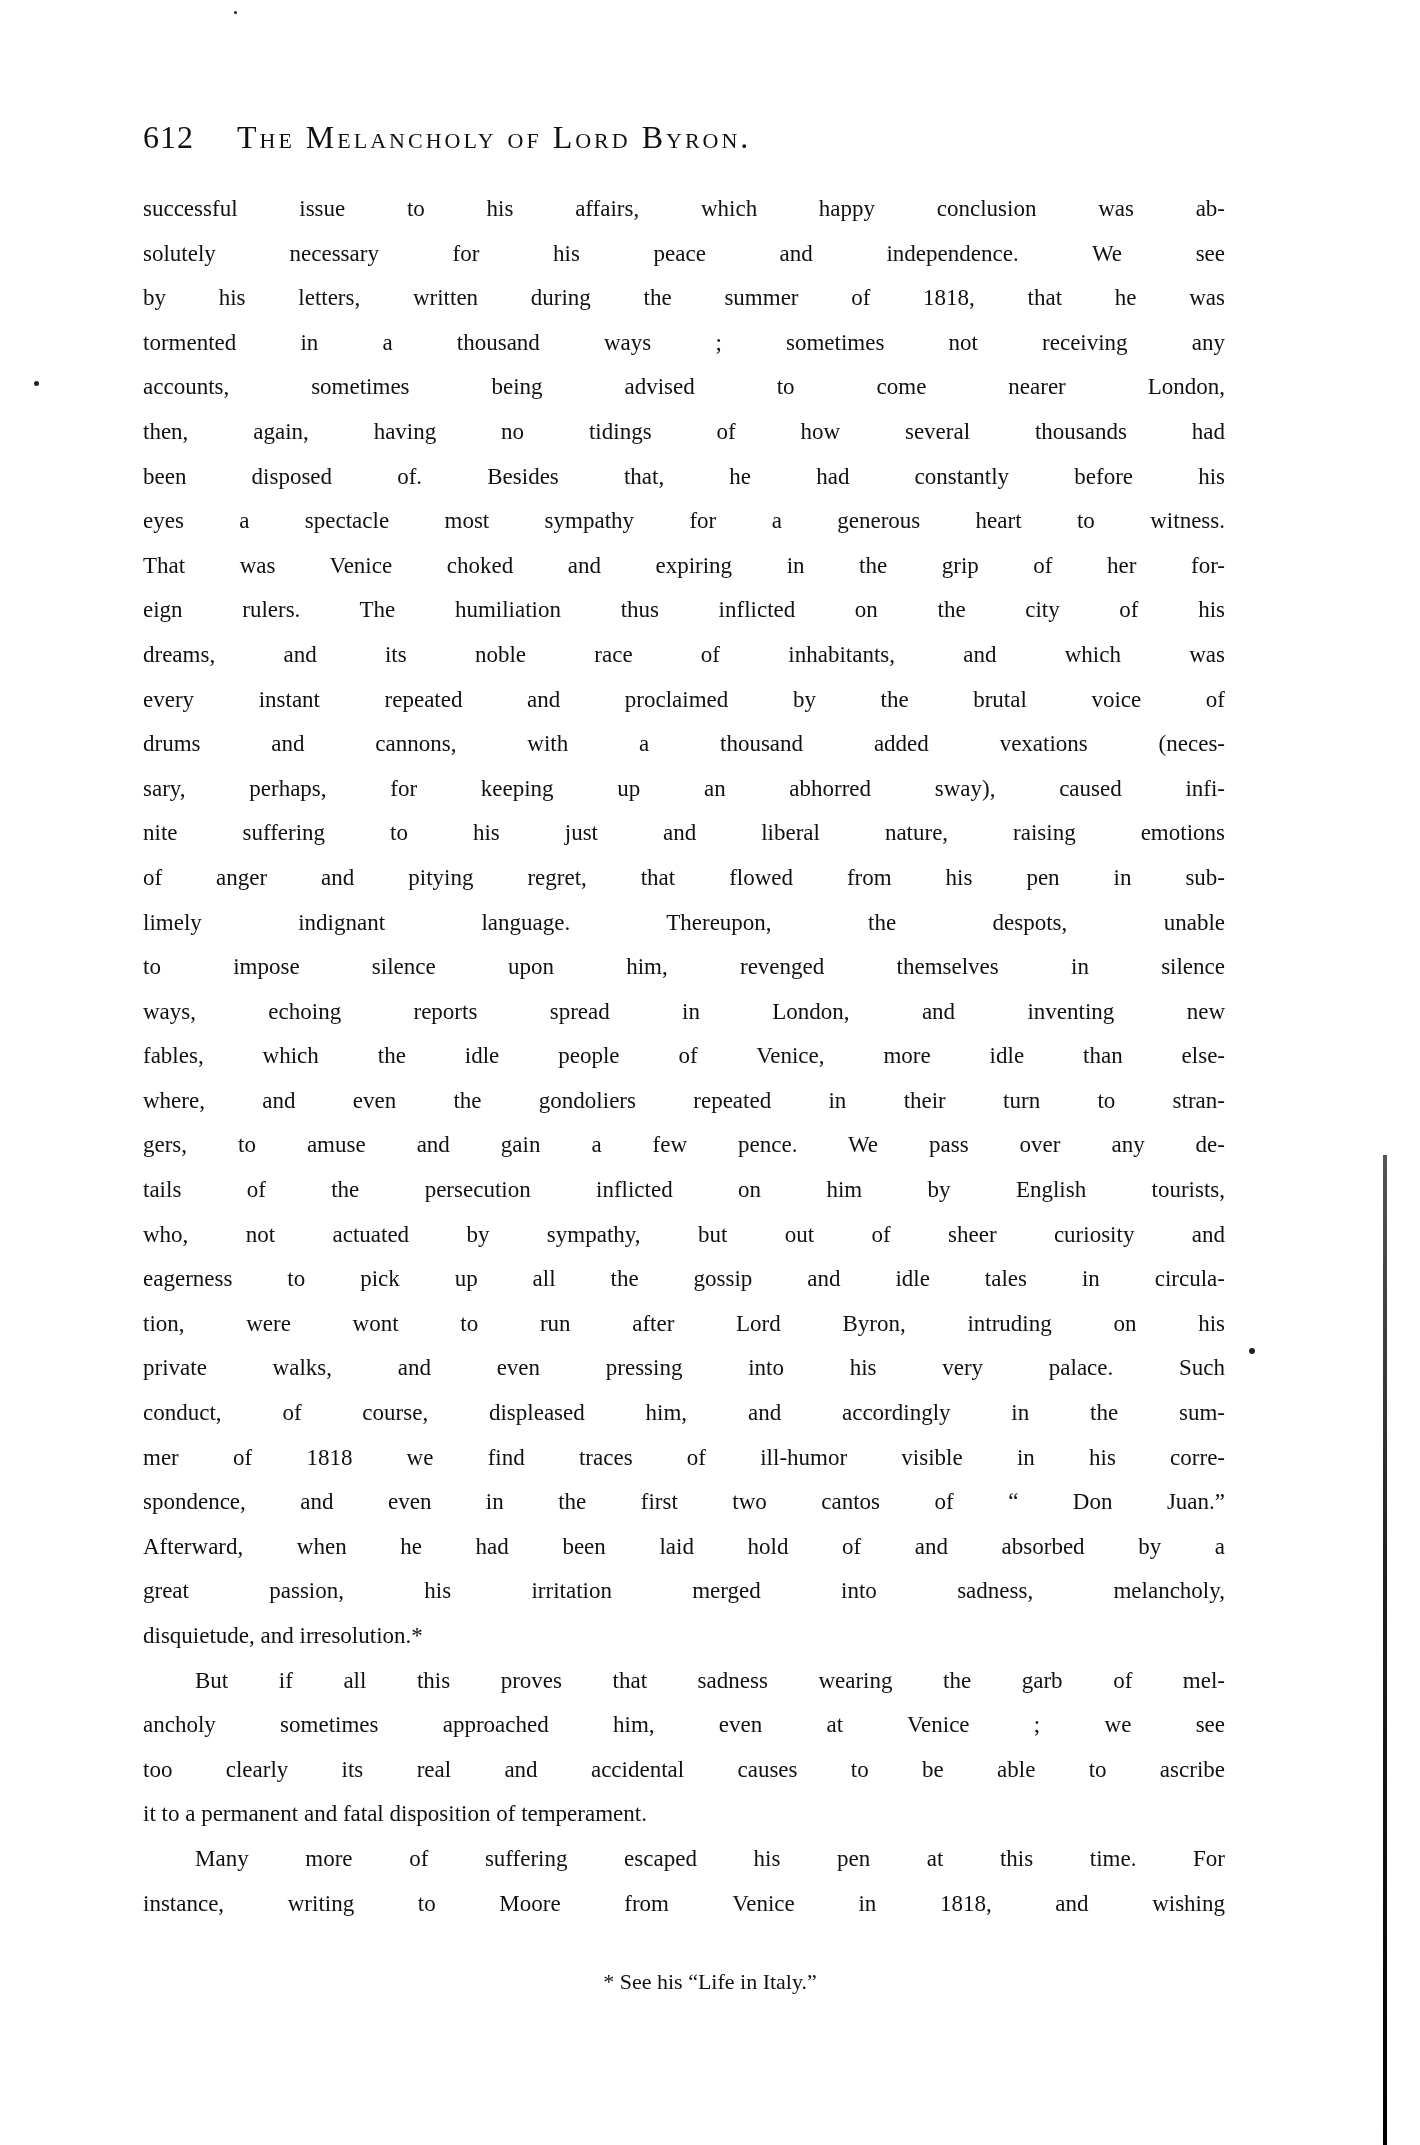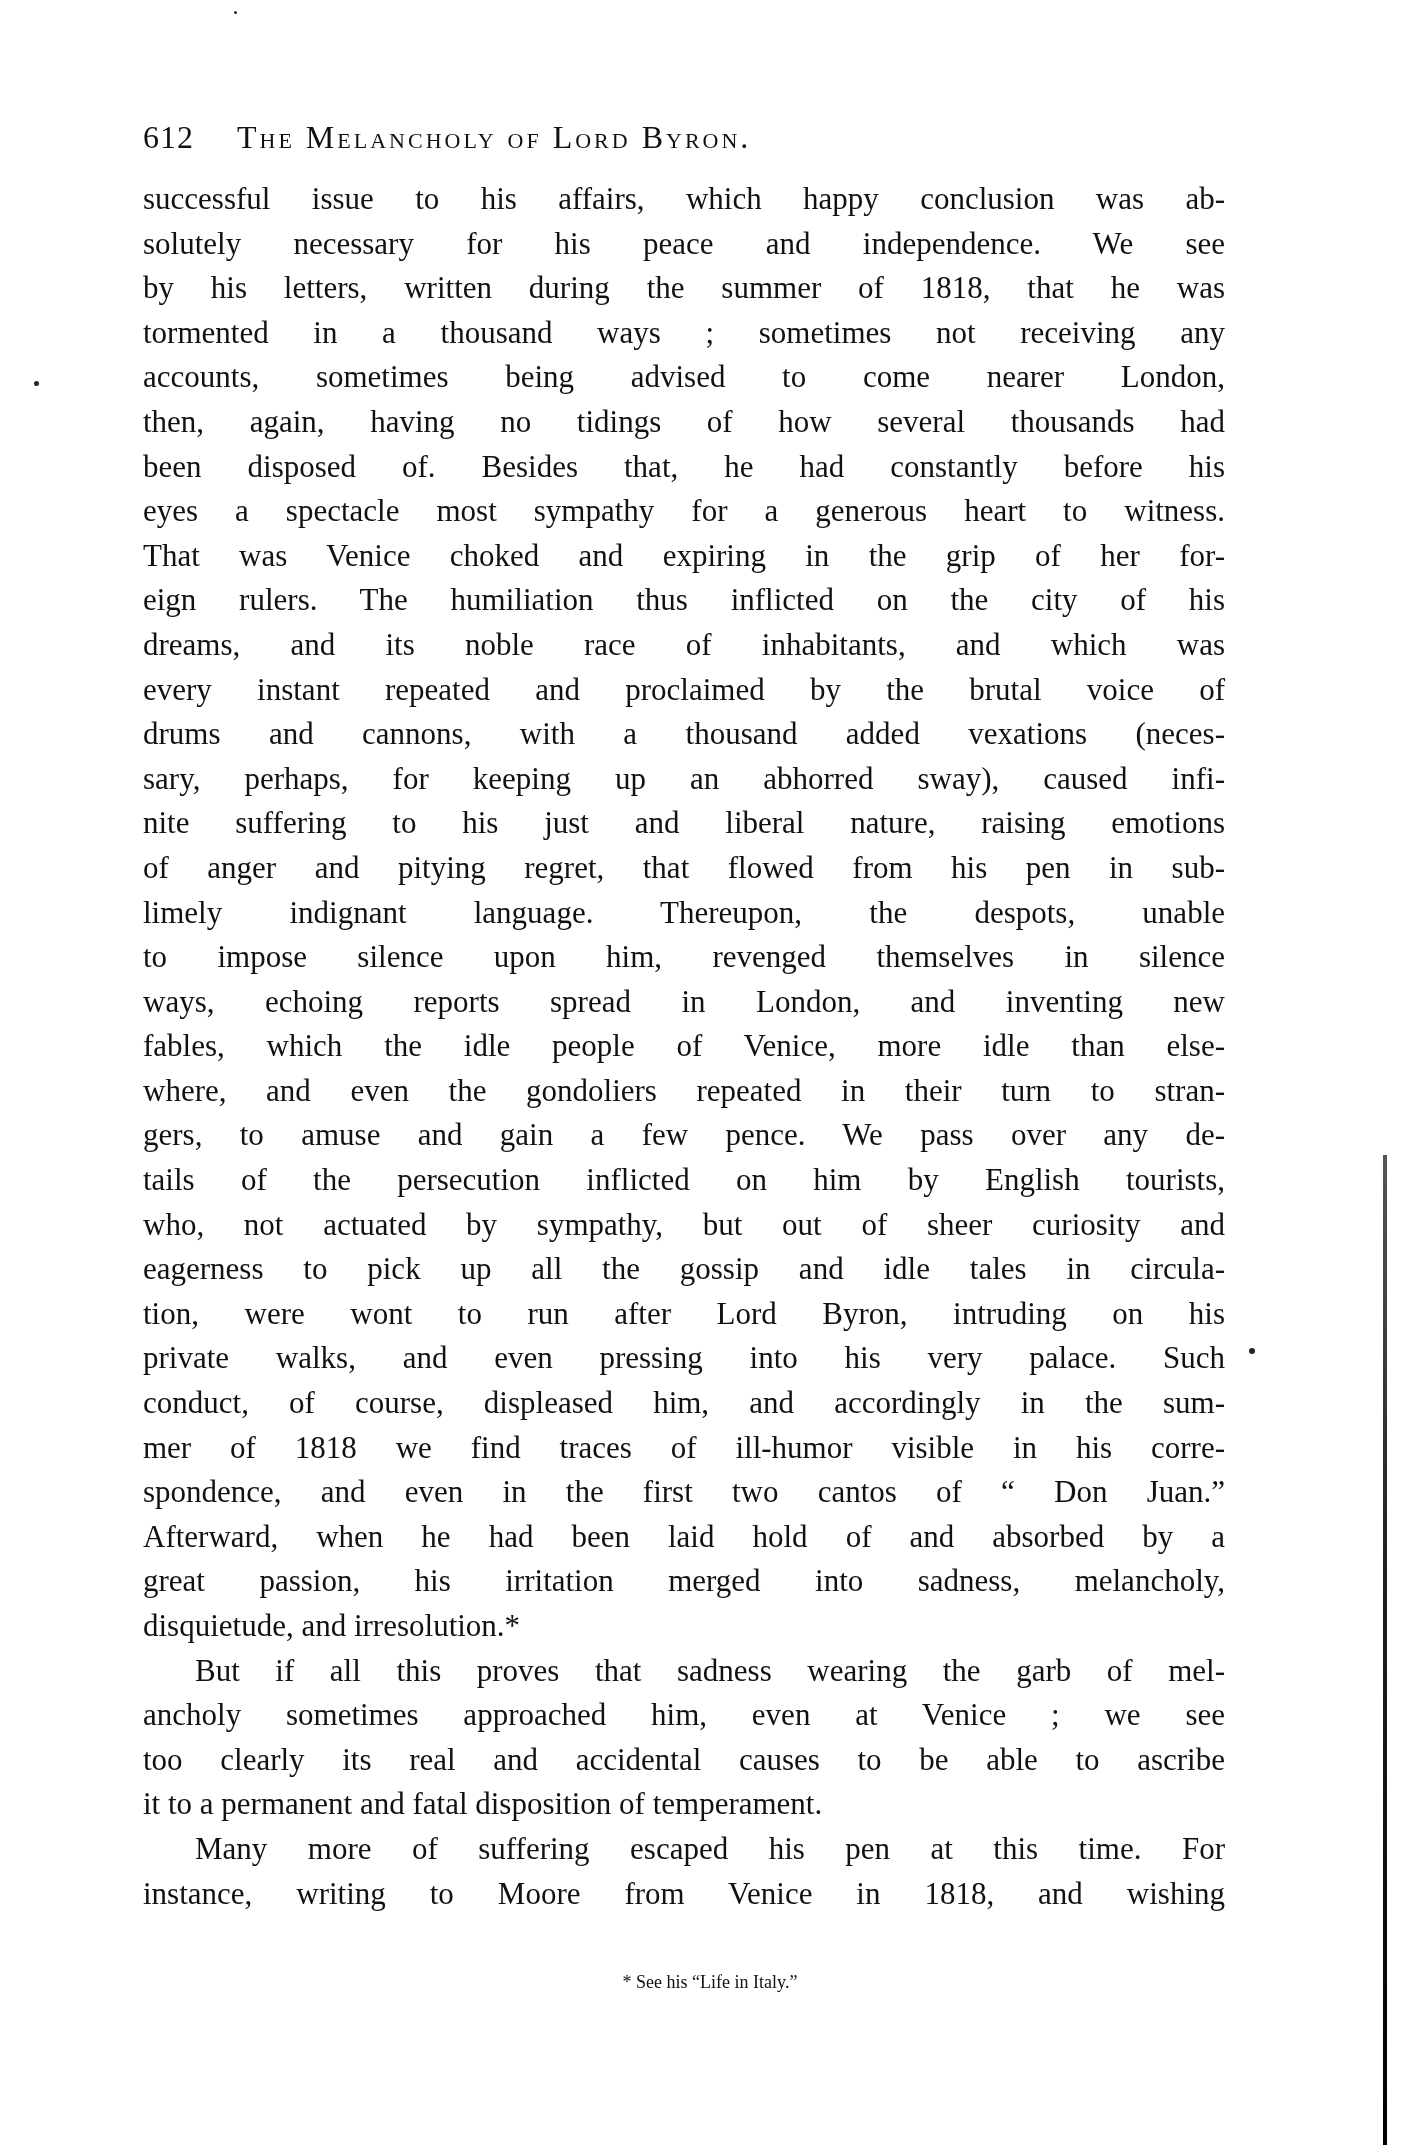--- a/index.html
+++ b/index.html
@@ -7,32 +7,32 @@
     width: 1420px; height: 2145px; position: relative; overflow: hidden;
     font-family: "Liberation Serif", "DejaVu Serif", serif; color: #111;
   }
   .header {
     position: absolute; left: 143px; top: 112px; width: 1080px; height: 50px;
     font-size: 32px; line-height: 50px; white-space: nowrap; letter-spacing: 1px;
   }
   .header .pgnum { display: inline-block; margin-right: 34px; }
   .header .title { font-variant: small-caps; letter-spacing: 3px; }
   .body-text {
-    position: absolute; left: 143px; top: 177px; width: 1082px;
-    font-size: 31px; line-height: 44.6px;
+    position: absolute; left: 143px; top: 187px; width: 1082px;
+    font-size: 23px; line-height: 44.6px;
   }
   .line {
     display: block; height: 44.6px; white-space: nowrap;
     text-align: justify; text-align-last: justify; overflow: visible;
   }
   .line.last { text-align-last: left; }
   .line.indent { padding-left: 52px; }
   .footnote {
     position: absolute; left: 0; right: 0; top: 1967px; text-align: center;
-    font-size: 18px; line-height: 30px;
+    font-size: 22px; line-height: 30px;
   }
   .edge-line {
     position: absolute; left: 1383px; top: 1155px; width: 4px; height: 990px;
     background: linear-gradient(to bottom, #555 0%, #222 40%, #000 100%);
   }
   .speck { position: absolute; background: #222; border-radius: 50%; }
 </style>
 </head>
 <body>
 

